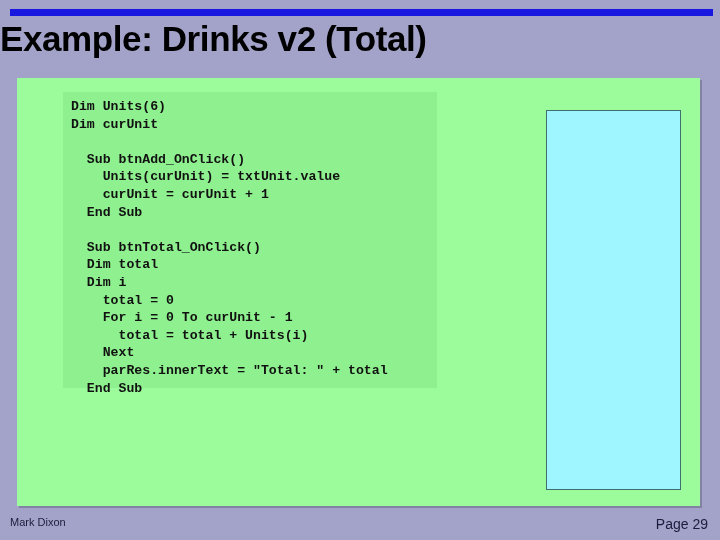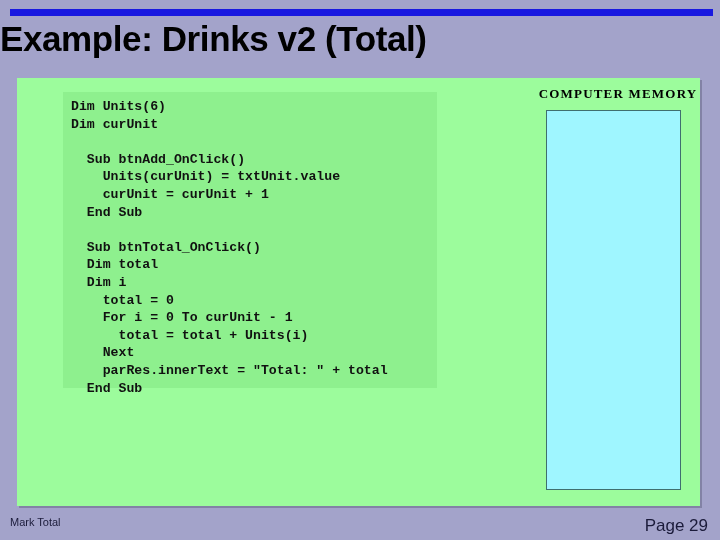--- a/index.html
+++ b/index.html
@@ -104,21 +104,21 @@
     top: 516px;
     font-size: 11px;
     color: #1b1b3a;
     font-family: "Liberation Sans", sans-serif;
     white-space: nowrap;
   }
   #footer-page {
     position: absolute;
     right: 12px;
     top: 516px;
-    font-size: 17px;
+    font-size: 14px;
     color: #1b1b3a;
     font-family: "Liberation Sans", sans-serif;
     white-space: nowrap;
   }
 </style>
 </head>
 <body>
 
 <div id="top-rule"></div>
 
@@ -139,19 +139,18 @@
   Dim total
   Dim i
     total = 0
     For i = 0 To curUnit - 1
       total = total + Units(i)
     Next
     parRes.innerText = "Total: " + total
   End Sub</pre>
   </div>
 
-  <div id="memory-label">COMPUTER MEMORY</div>
   <div id="memory-box"></div>
 
 </div>
 
-<div id="footer-author">Mark Total</div>
+<div id="footer-author">Mark Dixon</div>
 <div id="footer-page">Page 29</div>
 
 </body></html>

